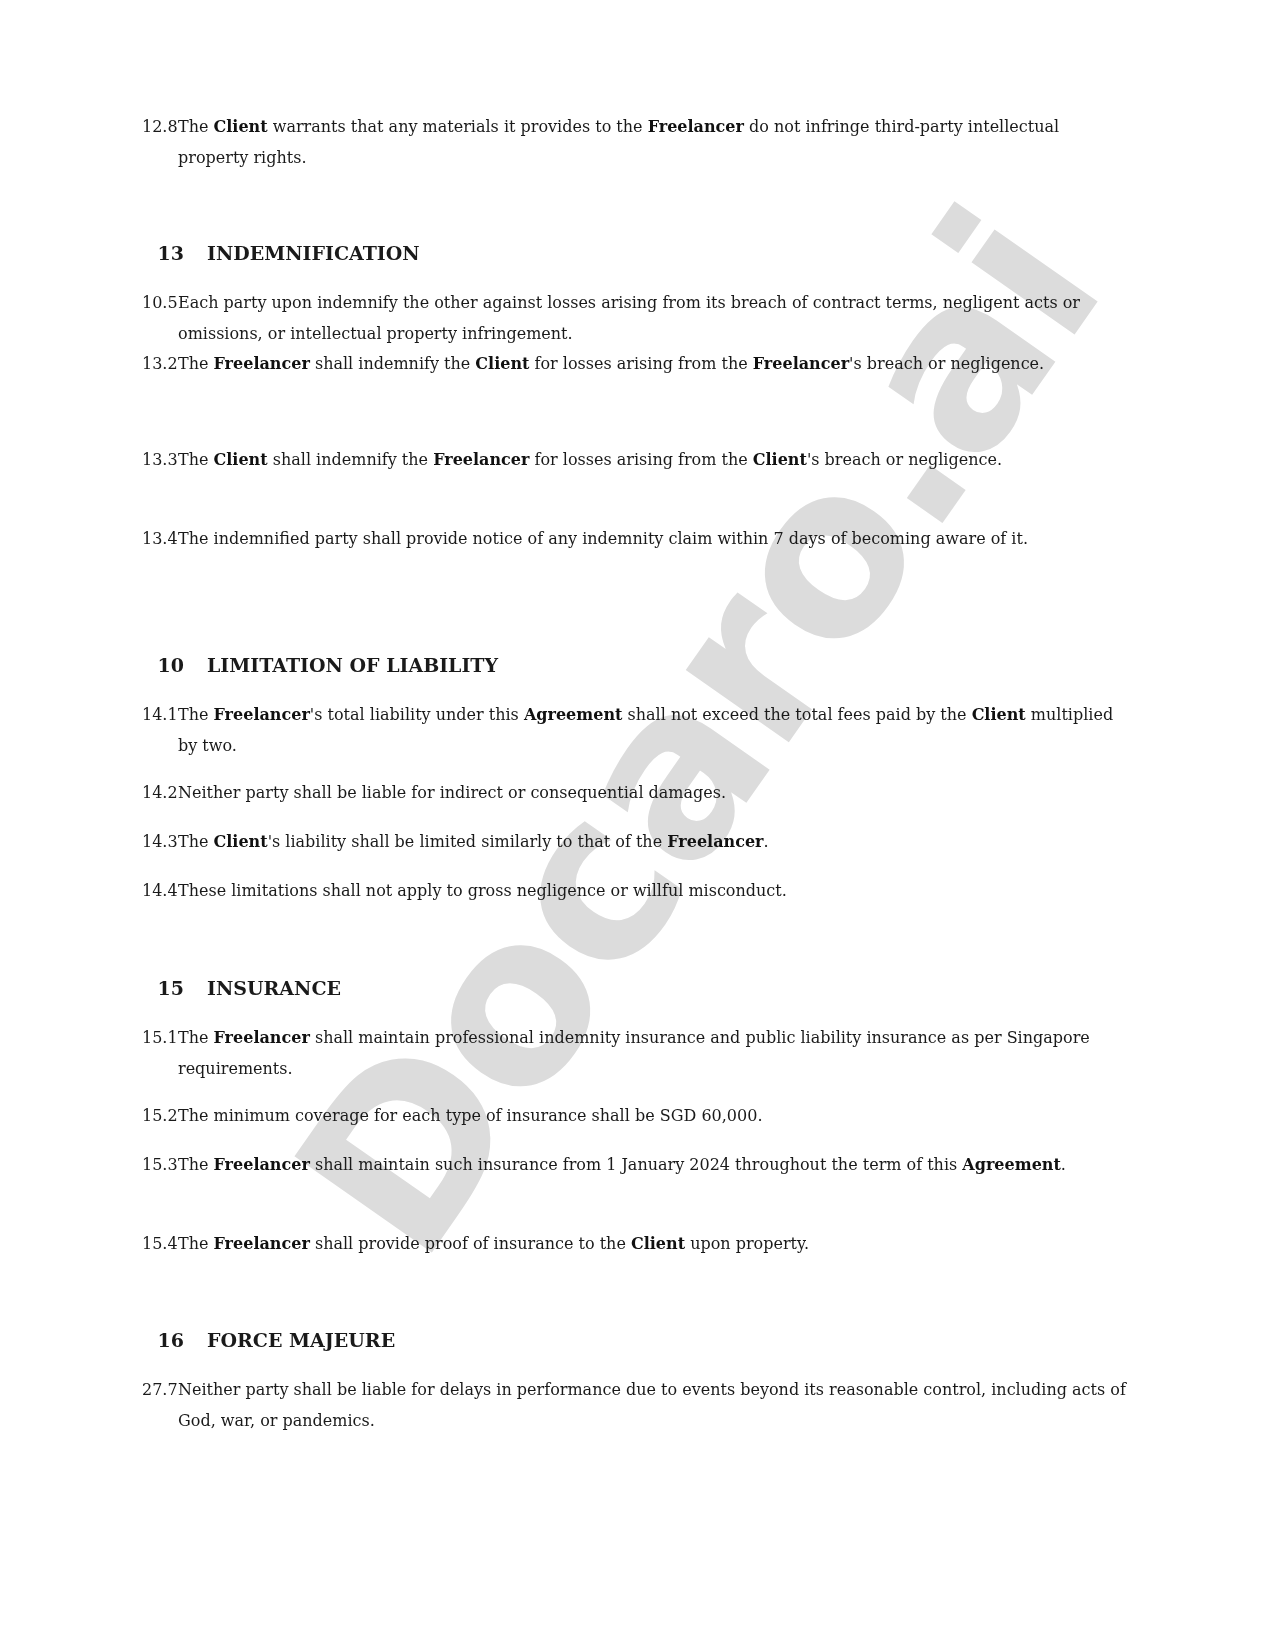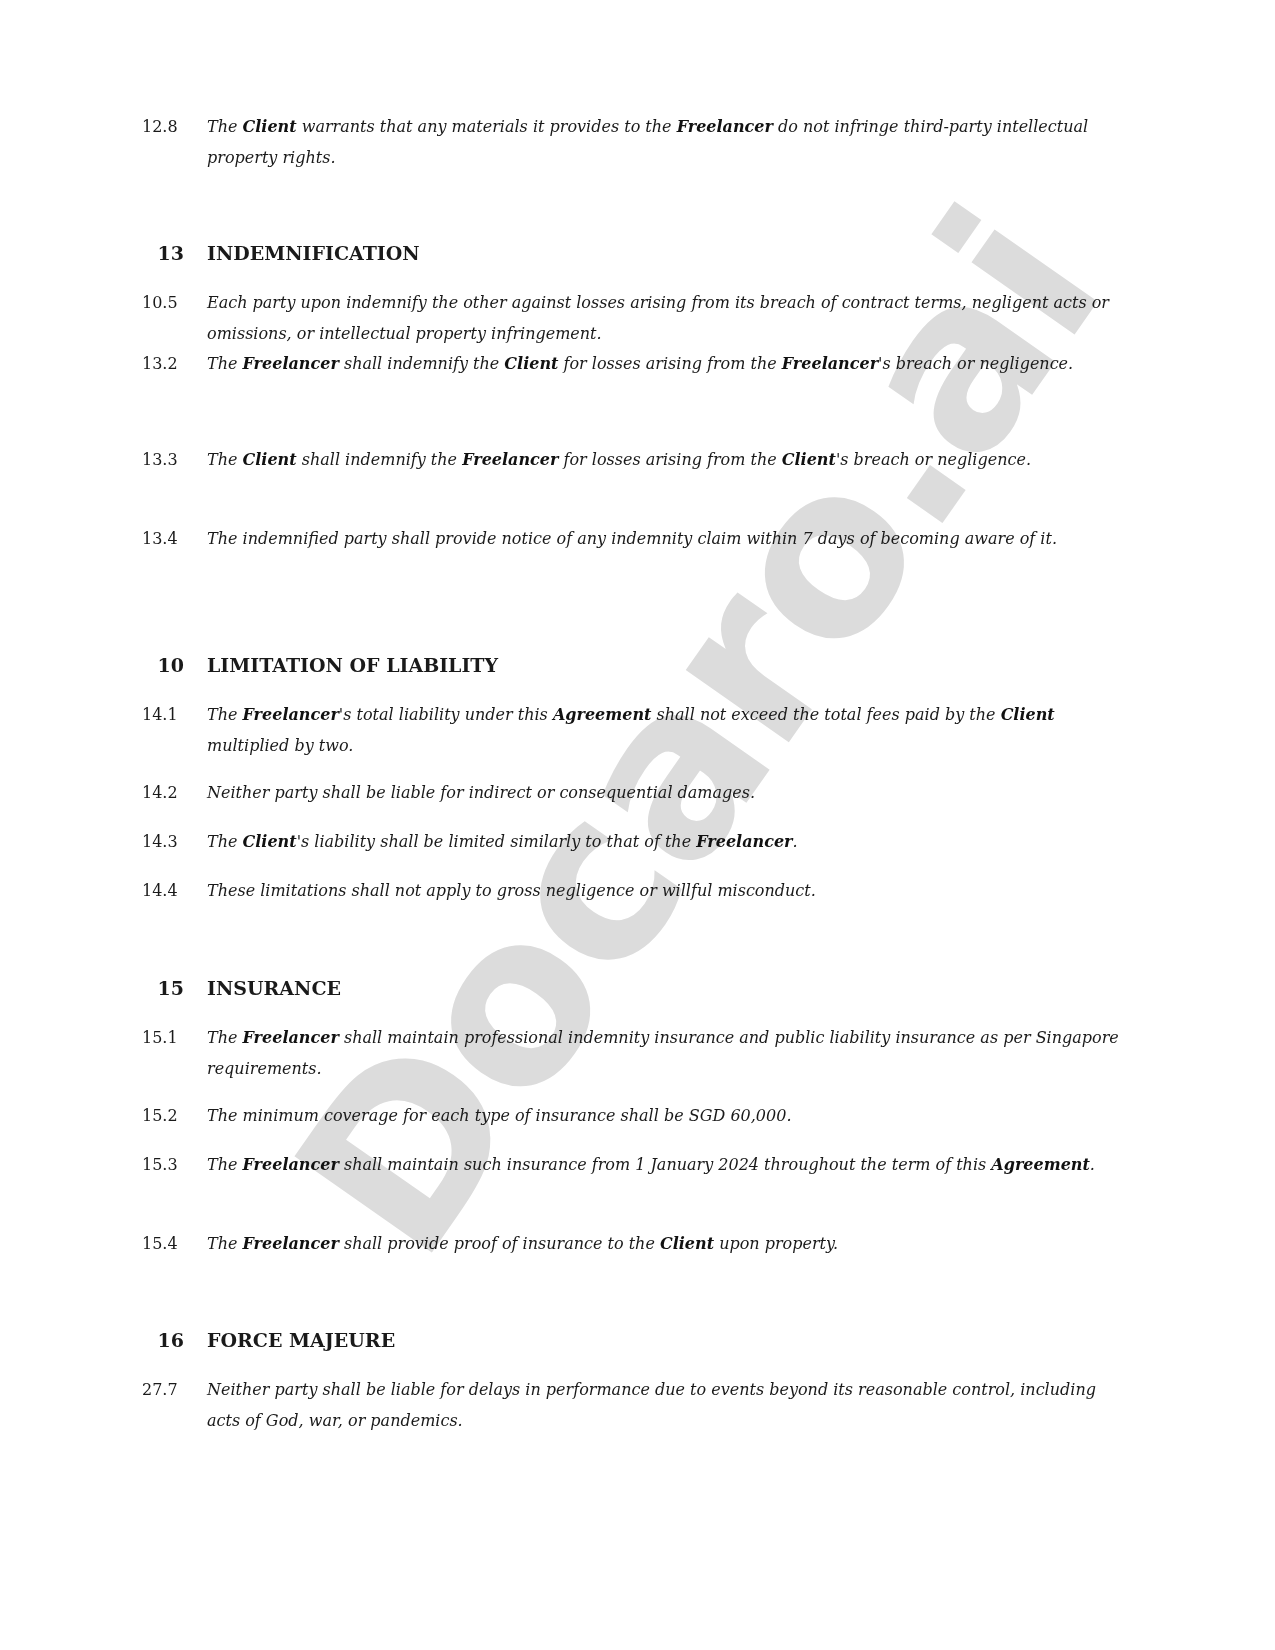--- a/index.html
+++ b/index.html
@@ -8,21 +8,21 @@
     .page { position: absolute; left: 0; top: 0; width: 1275px; height: 1650px; }
     .watermark {
       position: absolute; left: 120px; top: 640px; width: 1100px; text-align: center;
       font-family: "DejaVu Sans", "Liberation Sans", sans-serif; font-weight: bold;
       font-size: 230px; color: #dcdcdc; transform: rotate(-55deg); transform-origin: 50% 50%;
       white-space: nowrap; letter-spacing: -4px; z-index: 0; user-select: none;
     }
     .content { position: absolute; left: 0; top: 0; width: 1275px; z-index: 1; }
     .clause { position: absolute; left: 142px; width: 990px; font-size: 16px; line-height: 31px; }
     .clause .num { position: absolute; left: 0; top: 0; width: 60px; }
-    .clause .text { margin-left: 65px; display: block; font-style: italic; }
+    .clause .text { margin-left: 36px; display: block; }
     .heading { position: absolute; left: 142px; width: 990px; font-size: 19px; font-weight: bold; line-height: 31px; }
     .heading .num { position: absolute; left: 0; width: 42px; text-align: right; }
     .heading .title { margin-left: 65px; display: block; }
     b { font-weight: bold; color: #111; }
   </style>
 </head>
 <body>
 
 <div class="page">
   <div class="watermark">Docaro.ai</div>

